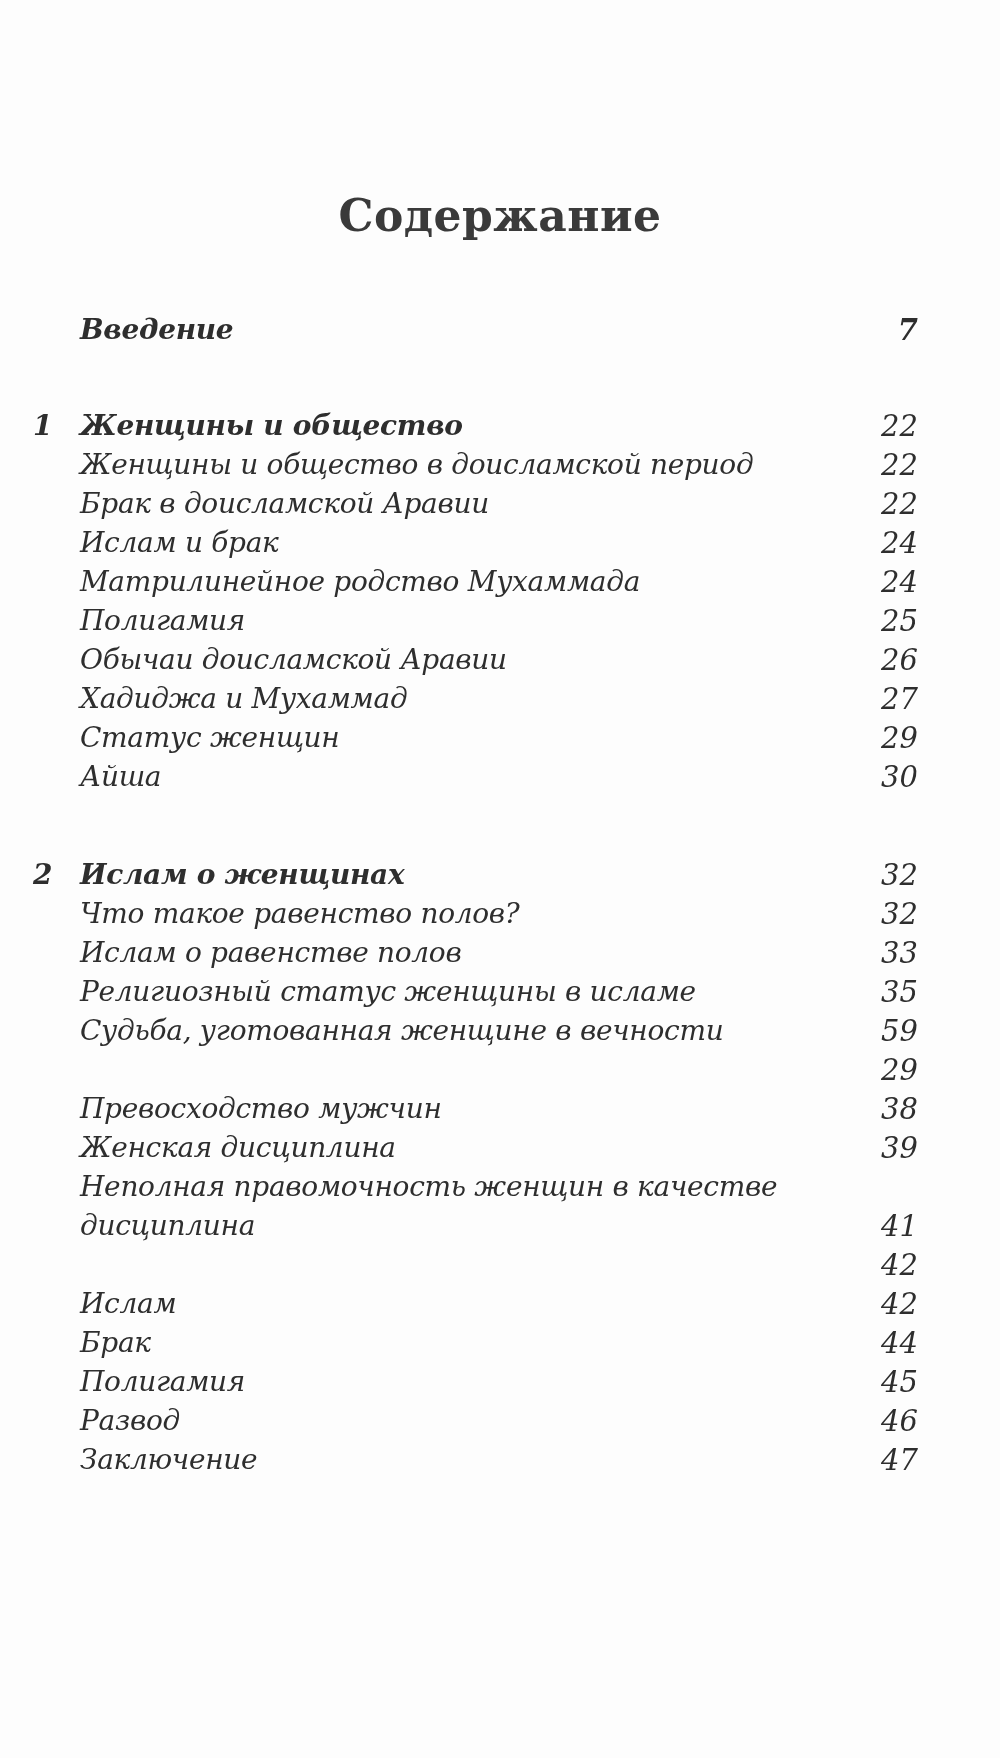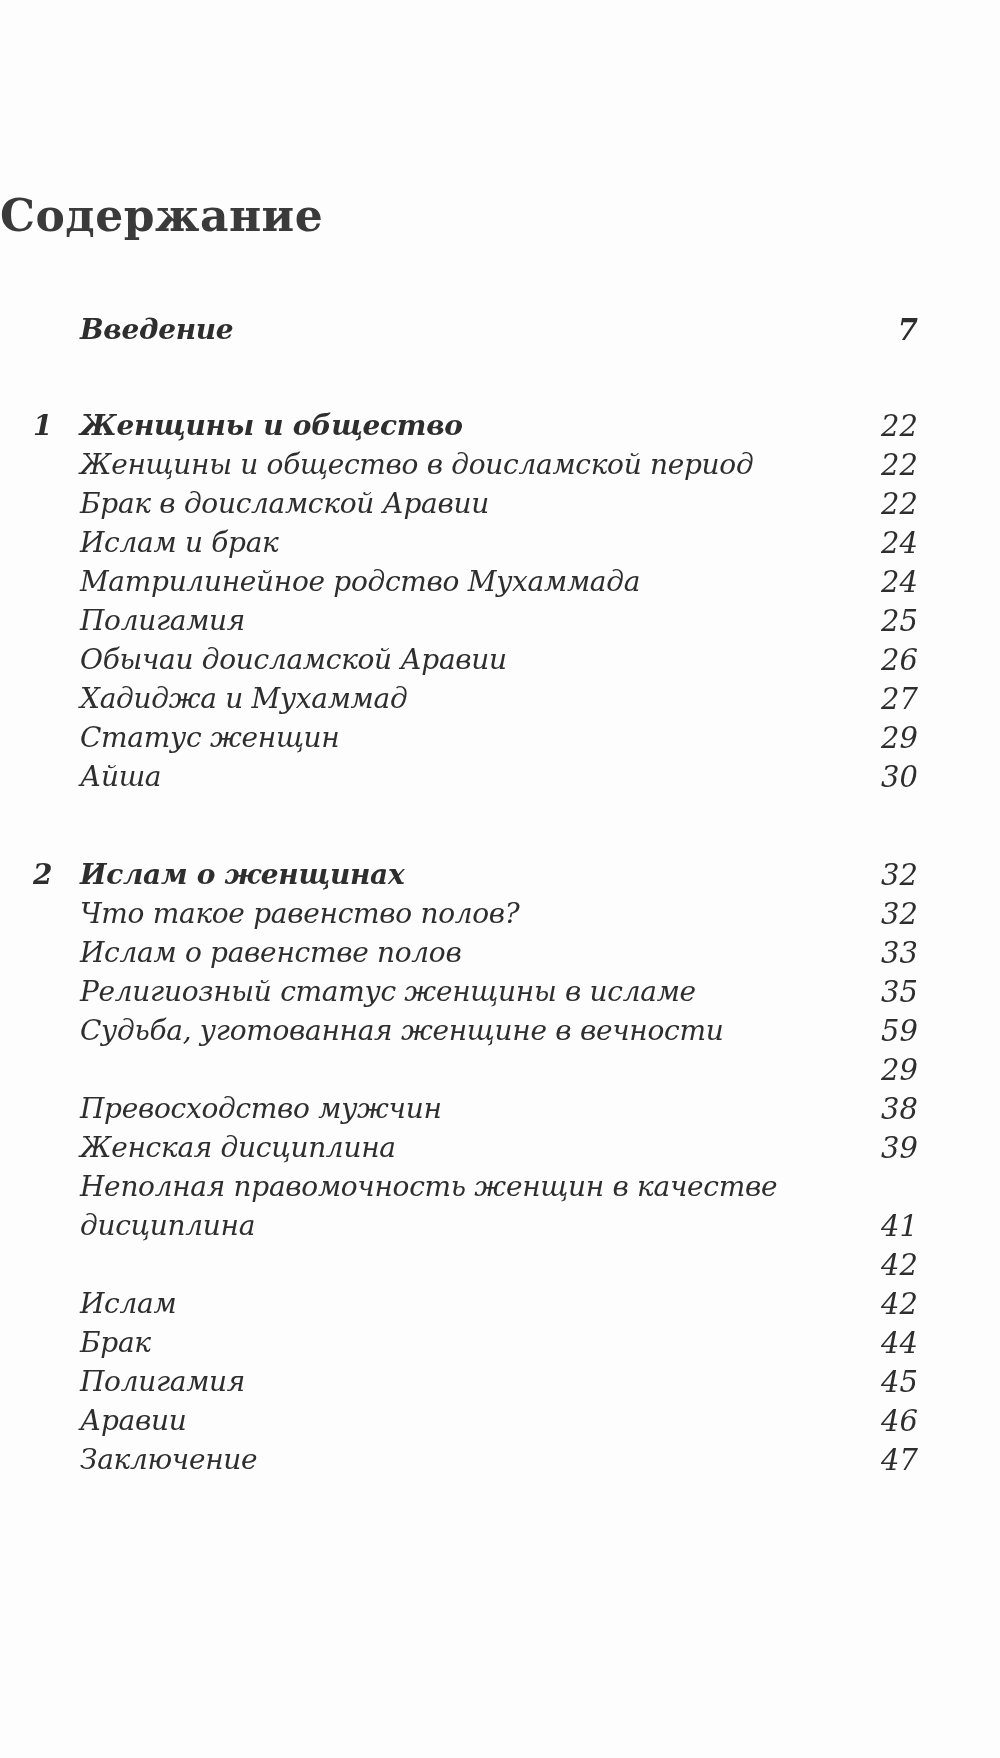--- a/index.html
+++ b/index.html
@@ -13,20 +13,21 @@
     position: relative;
     overflow: hidden;
     font-family: "DejaVu Serif", "Liberation Serif", serif;
     color: #2e2e2e;
   }
   .title {
     position: absolute;
     top: 190px;
     left: 0;
     width: 1000px;
+    text-align: center;
     font-family: "DejaVu Serif", "Liberation Serif", serif;
     font-weight: bold;
     font-size: 44px;
     color: #3a3a3a;
     letter-spacing: 0.5px;
     margin: 0;
   }
   .toc {
     position: absolute;
     top: 0;
@@ -166,20 +167,20 @@
   </div>
   <div class="row" style="top:1323px">
     <span class="label">Брак</span>
     <span class="page">44</span>
   </div>
   <div class="row" style="top:1362px">
     <span class="label">Полигамия</span>
     <span class="page">45</span>
   </div>
   <div class="row" style="top:1401px">
-    <span class="label">Аравии</span>
+    <span class="label">Развод</span>
     <span class="page">46</span>
   </div>
   <div class="row" style="top:1440px">
     <span class="label">Заключение</span>
     <span class="page">47</span>
   </div>
 </div>
 
 </body></html>

